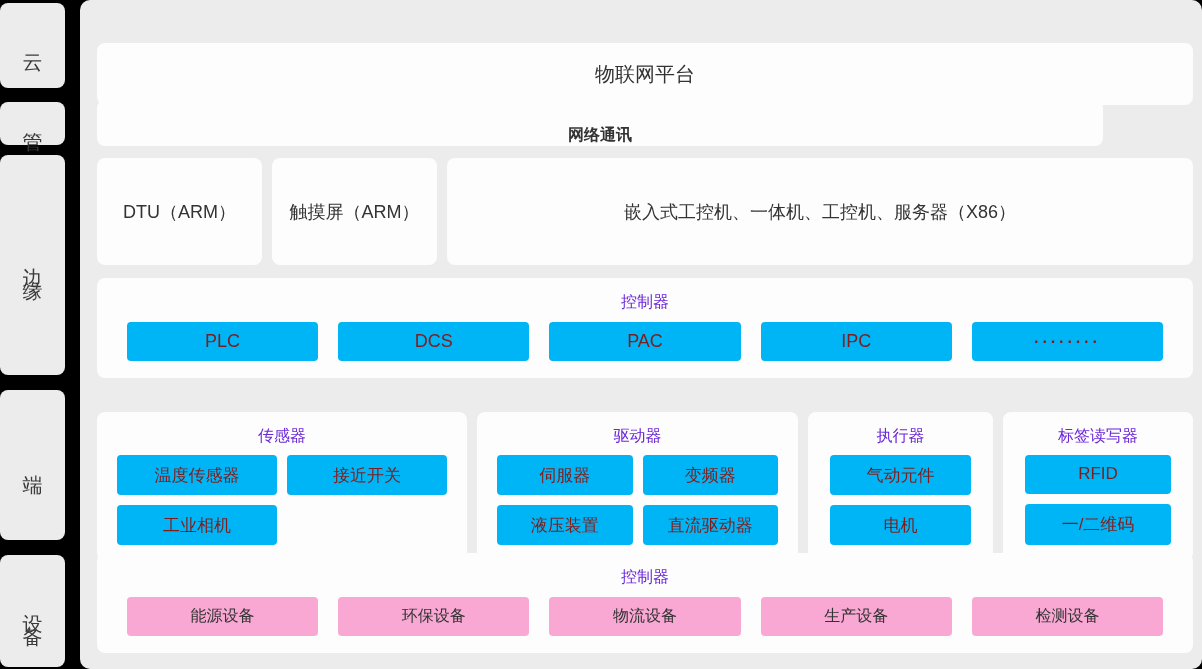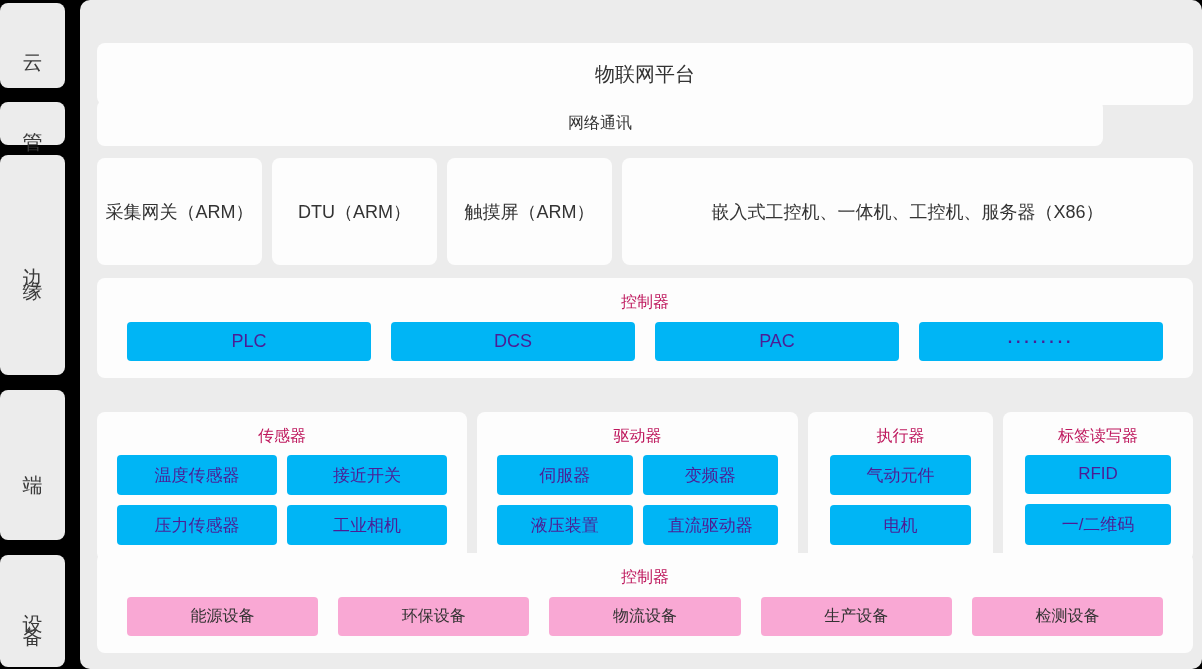--- a/index.html
+++ b/index.html
@@ -34,36 +34,36 @@
   .canvas {
     position: absolute; left: 80px; top: 0; width: 1122px; height: 669px;
     background: #ececec; border-radius: 10px;
   }
   .card {
     position: absolute; background: #fdfdfd; border-radius: 8px;
   }
   .center-text { display: flex; align-items: center; justify-content: center; }
 
   .row-platform { left: 17px; top: 43px;  width: 1096px; height: 62px;  font-size: 20px; font-weight: 500; }
-  .row-network  { left: 17px; top: 100px; width: 1006px; height: 46px;  font-size: 16px; font-weight: 400; }
+  .row-network  { left: 17px; top: 100px; width: 1006px; height: 46px;  font-size: 16px; font-weight: 700; align-items: flex-end; }
 
   .row-gateways { position: absolute; left: 17px; top: 158px; width: 1096px; height: 107px;
                   display: flex; gap: 10px; }
   .gw-box { position: relative; background: #fdfdfd; border-radius: 8px;
             display: flex; align-items: center; justify-content: center;
             font-size: 18px; font-weight: 500; flex: 0 0 165px; }
   .gw-box.wide { flex: 1 1 auto; }
 
   .row-controllers { left: 17px; top: 278px; width: 1096px; height: 100px; }
   .row-devices     { left: 17px; top: 553px; width: 1096px; height: 100px; }
-  .card-title { margin-top: 14px; text-align: center; font-size: 16px; font-weight: 500; color: #be185d; }
+  .card-title { margin-top: 14px; text-align: center; font-size: 16px; font-weight: 500; color: #6d28d9; }
   .chip-row { position: absolute; left: 30px; right: 30px; top: 44px; height: 39px;
               display: flex; gap: 20px; }
   .chip { flex: 1; border-radius: 4px; display: flex; align-items: center; justify-content: center; }
-  .chip.blue { background: #00b5f5; color: #4c1d95; font-size: 18px; font-weight: 500; }
+  .chip.blue { background: #00b5f5; color: #7f1d1d; font-size: 18px; font-weight: 500; }
   .chip.gray { background: #f9a8d4; color: #333333; font-size: 16px; }
   .chip.dots { letter-spacing: 3px; font-weight: bold; font-size: 16px; }
 
   .row-groups { position: absolute; left: 17px; top: 412px; width: 1096px; height: 149px;
                 display: flex; gap: 10px; }
   .group { position: relative; background: #fdfdfd; border-radius: 8px; }
   .g-sensors   { flex: 0 0 370px; }
   .g-drivers   { flex: 0 0 321px; }
   .g-actuators { flex: 0 0 185px; }
   .g-tags      { flex: 0 0 190px; }
@@ -98,51 +98,48 @@
   <div class="card center-text row-platform">
     <span>物联网平台</span>
   </div>
 
   <div class="card center-text row-network">
     <span>网络通讯</span>
   </div>
 
   <div class="row-gateways">
     <div class="gw-box">
-      <span>采集网关（ARM）</span>
-    </div>
-    <div class="gw-box">
       <span>DTU（ARM）</span>
     </div>
     <div class="gw-box">
       <span>触摸屏（ARM）</span>
     </div>
     <div class="gw-box wide">
       <span>嵌入式工控机、一体机、工控机、服务器（X86）</span>
     </div>
   </div>
 
   <div class="card row-controllers">
     <div class="card-title">控制器</div>
     <div class="chip-row">
       <div class="chip blue">PLC</div>
       <div class="chip blue">DCS</div>
       <div class="chip blue">PAC</div>
+      <div class="chip blue">IPC</div>
       <div class="chip blue dots">········</div>
     </div>
   </div>
 
   <div class="row-groups">
 
     <div class="group g-sensors">
       <div class="card-title">传感器</div>
       <div class="group-grid">
         <div class="chip blue">温度传感器</div>
         <div class="chip blue">接近开关</div>
-        <div class="chip blue">压力传感器</div>
         <div class="chip blue">工业相机</div>
       </div>
     </div>
 
     <div class="group g-drivers">
       <div class="card-title">驱动器</div>
       <div class="group-grid">
         <div class="chip blue">伺服器</div>
         <div class="chip blue">变频器</div>
         <div class="chip blue">液压装置</div>

